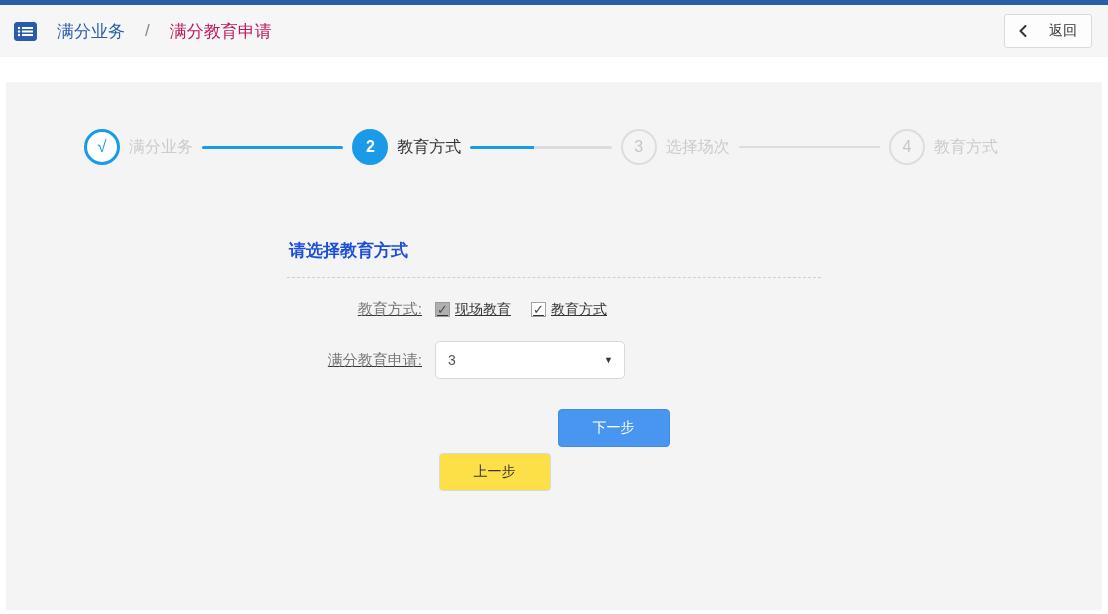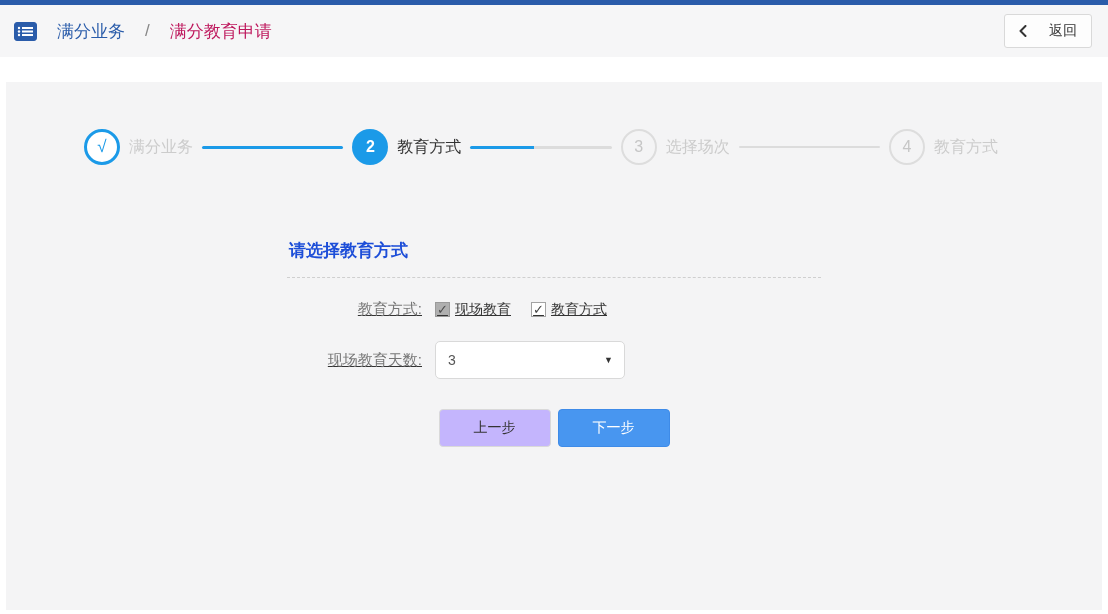--- a/index.html
+++ b/index.html
@@ -93,21 +93,21 @@
   .select-arrow {
     position:absolute; right:12px; top:50%; transform:translateY(-50%);
     font-size:9px; color:#333; pointer-events:none;
   }
   .btn-row { display:flex; justify-content:center; gap:7px; margin-top:30px; }
   .btn {
     width:112px; height:38px; border-radius:4px; font-size:14px;
     display:flex; align-items:center; justify-content:center; cursor:pointer;
     font-family:inherit;
   }
-  .btn-prev { background:#c4b5fd; border:1px solid #d9d9d9; color:#333; }
+  .btn-prev { background:#fde047; border:1px solid #d9d9d9; color:#333;margin-top:44px; }
   .btn-next { background:#4896F0; border:1px solid #3E8BE8; color:#fff; }
 </style>
 </head>
 <body>
 
 <div class="topbar"></div>
 
 <div class="header">
   <div class="crumbs">
     <span class="crumb-icon">
@@ -171,21 +171,21 @@
           <span>现场教育</span>
         </label>
         <label class="chk-item">
           <span class="chk-box">✓</span>
           <span>教育方式</span>
         </label>
       </div>
     </div>
 
     <div class="form-row">
-      <div class="form-label">现场教育天数:</div>
+      <div class="form-label">满分教育申请:</div>
       <div class="controls">
         <div class="select-wrap">
           <select class="days-select">
             <option>3</option>
           </select>
           <span class="select-arrow">▼</span>
         </div>
       </div>
     </div>
 

